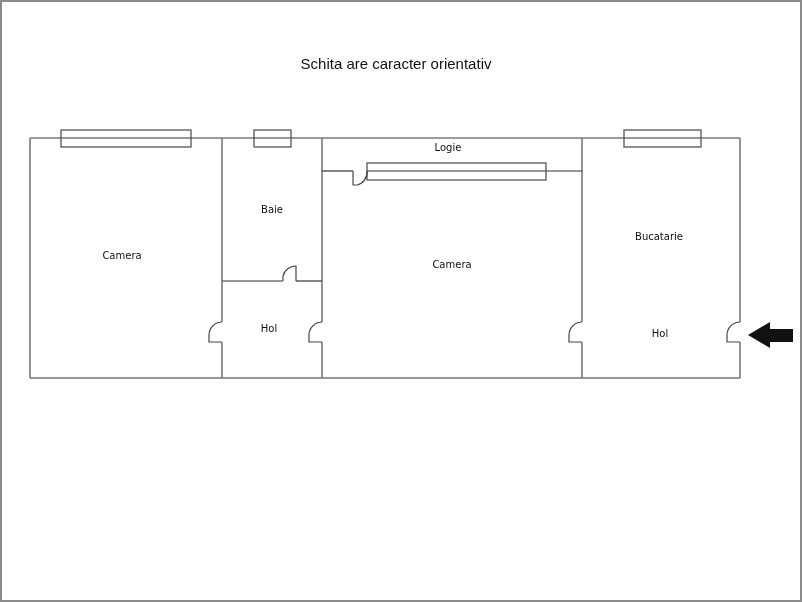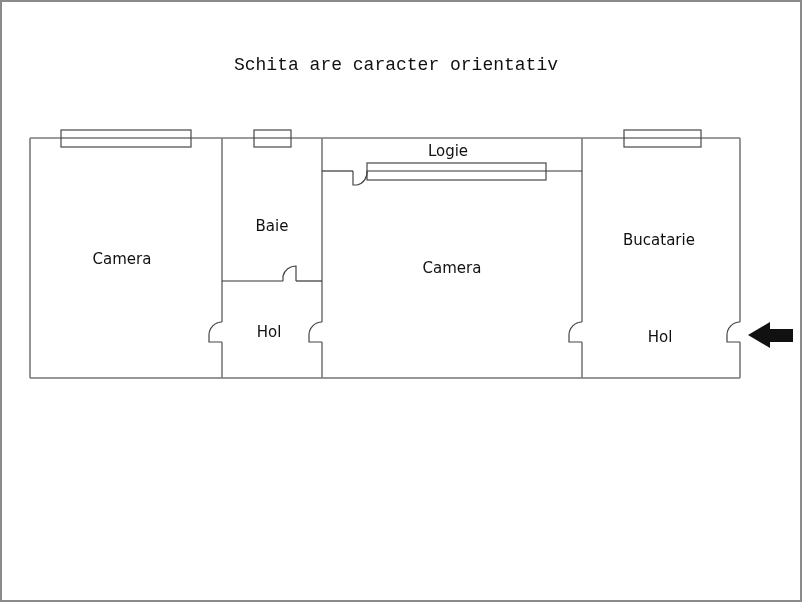--- a/index.html
+++ b/index.html
@@ -11,31 +11,31 @@
       background: #ffffff;
     }
     svg { position: absolute; left: 0; top: 0; }
     .wall { stroke: #7a7a7a; stroke-width: 1.6; fill: none; }
     .thin { stroke: #333333; stroke-width: 1.2; fill: none; }
     .win { stroke: #555555; stroke-width: 1.3; fill: #ffffff; }
     .door { stroke: #444444; stroke-width: 1.2; fill: none; }
     .lbl {
       position: absolute;
       font-family: "DejaVu Sans", sans-serif;
-      font-size: 15px;
+      font-size: 10px;
       color: #111111;
       white-space: nowrap;
       transform: translateX(-50%);
     }
     .title {
       position: absolute;
       left: 396px; top: 55px;
       transform: translateX(-50%);
-      font-family: Liberation Mono, monospace;
-      font-size: 18px;
+      font-family: Liberation Sans, sans-serif;
+      font-size: 15px;
       color: #111111;
       white-space: nowrap;
     }
   </style>
 </head>
 <body>
 
 <div class="frame"></div>
 
 <svg width="802" height="602" viewBox="0 0 802 602">
@@ -93,18 +93,18 @@
   </g>
 
   <g>
     <polygon points="748,335 770,322 770,329 793,329 793,342 770,342 770,348" fill="#111111"></polygon>
   </g>
 </svg>
 
 <div class="title">Schita are caracter orientativ</div>
 
 <div class="lbl" style="left:122px; top:250px;">Camera</div>
-<div class="lbl" style="left:272px; top:217px;">Baie</div>
+<div class="lbl" style="left:272px; top:204px;">Baie</div>
 <div class="lbl" style="left:269px; top:323px;">Hol</div>
 <div class="lbl" style="left:448px; top:142px;">Logie</div>
 <div class="lbl" style="left:452px; top:259px;">Camera</div>
 <div class="lbl" style="left:659px; top:231px;">Bucatarie</div>
 <div class="lbl" style="left:660px; top:328px;">Hol</div>
 
 </body></html>

